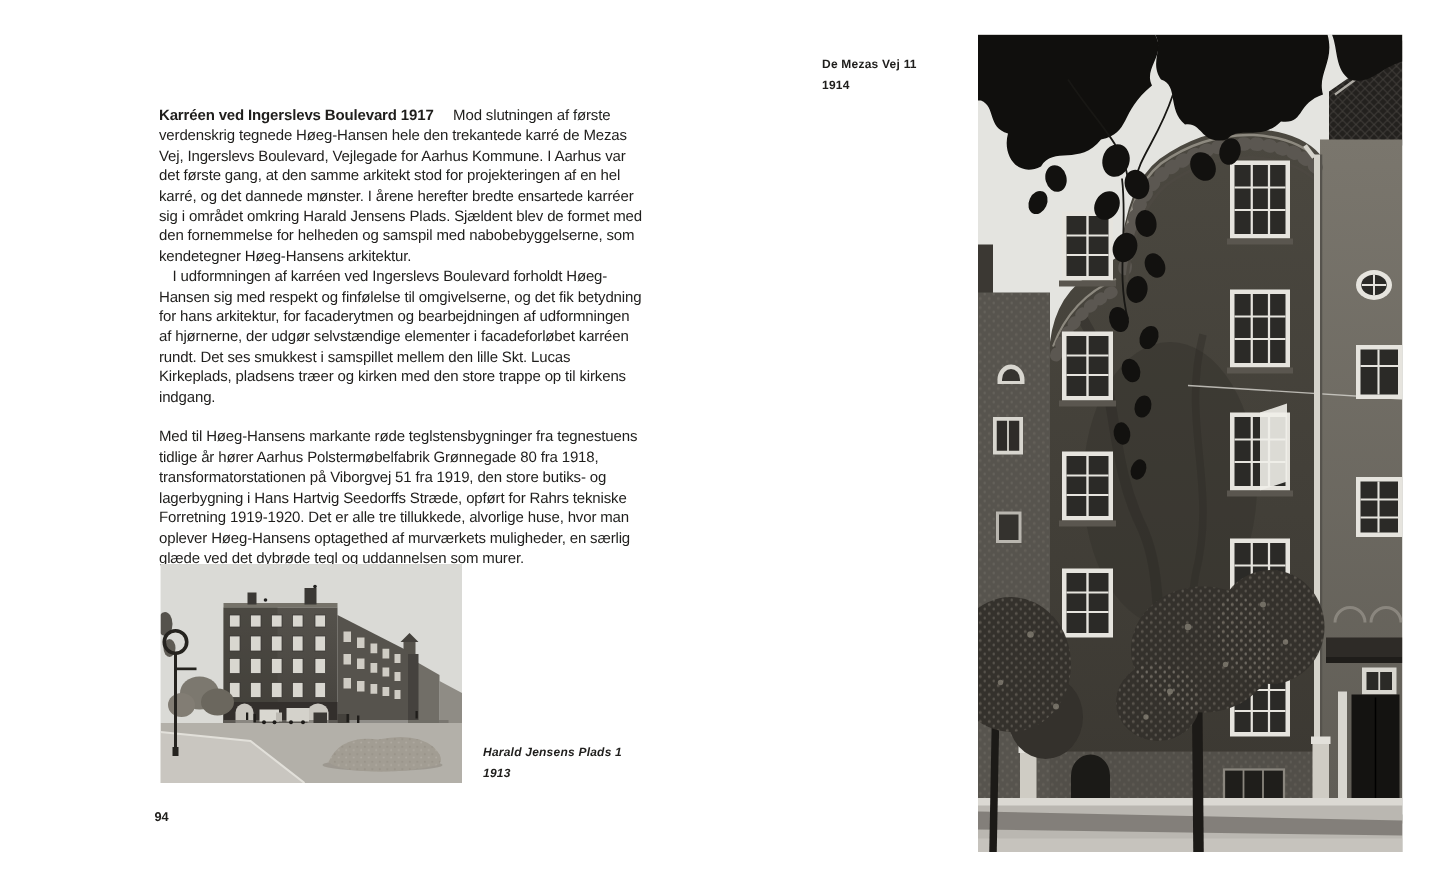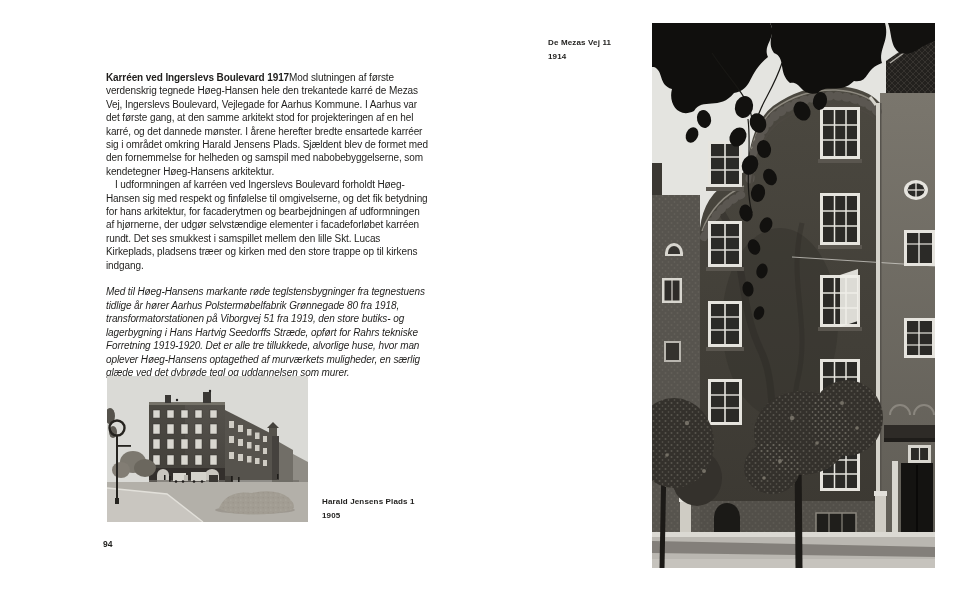--- a/index.html
+++ b/index.html
@@ -7,29 +7,29 @@
     position:relative;width:960px;height:596px;background:#ffffff;
     font-family:"Liberation Sans",sans-serif;color:#1f1e1c;overflow:hidden;
   }
   
   .article{
     position:absolute;left:106px;top:71px;width:322px;
     font-size:10px;line-height:13.4px;letter-spacing:-0.1px;
     text-align:left;color:#1f1e1c;
   }
   .article p{margin:0;}
-  .lead-heading{font-weight:bold;}
+  .lead-heading{font-weight:bold;padding-right:13px;}
   .para-indent{text-indent:9px;}
-  .para-gap{margin-top:13.4px !important;font-style:italic;}
+  .para-gap{margin-top:13.4px !important;}
   
   .caption{
     position:absolute;font-size:8px;font-weight:bold;line-height:13.5px;
     letter-spacing:0.15px;color:#1f1e1c;white-space:nowrap;
   }
-  .caption-left{left:322px;top:495px;}
+  .caption-left{left:322px;top:495px;font-style:italic;}
   .caption-right{left:548px;top:36px;}
   .page-number{
     position:absolute;left:103px;top:539px;font-size:8.5px;font-weight:bold;color:#1f1e1c;
   }
   
   .photo{position:absolute;overflow:hidden;background:#e4e4e0;}
   .photo svg{display:block;width:100%;height:100%;}
   .photo-small{left:107px;top:376px;width:201px;height:146px;}
   .photo-large{left:652px;top:23px;width:283px;height:545px;}
 </style>
@@ -157,21 +157,21 @@
 
       <circle cx="10" cy="52" r="7.5" fill="none" stroke="#25231f" stroke-width="2.4"></circle>
       <rect x="9" y="60" width="2" height="66" fill="#25231f"></rect>
       <rect x="10" y="69" width="14" height="1.8" fill="#25231f"></rect>
       <rect x="8" y="122" width="4" height="6" fill="#25231f"></rect>
     </svg>
   </div>
 
   <div class="caption caption-left">
     <div>Harald Jensens Plads 1</div>
-    <div>1905</div>
+    <div>1913</div>
   </div>
 
   <div class="page-number">94</div>
 
   <div class="caption caption-right">
     <div>De Mezas Vej 11</div>
     <div>1914</div>
   </div>
 
   <div class="photo photo-large">

